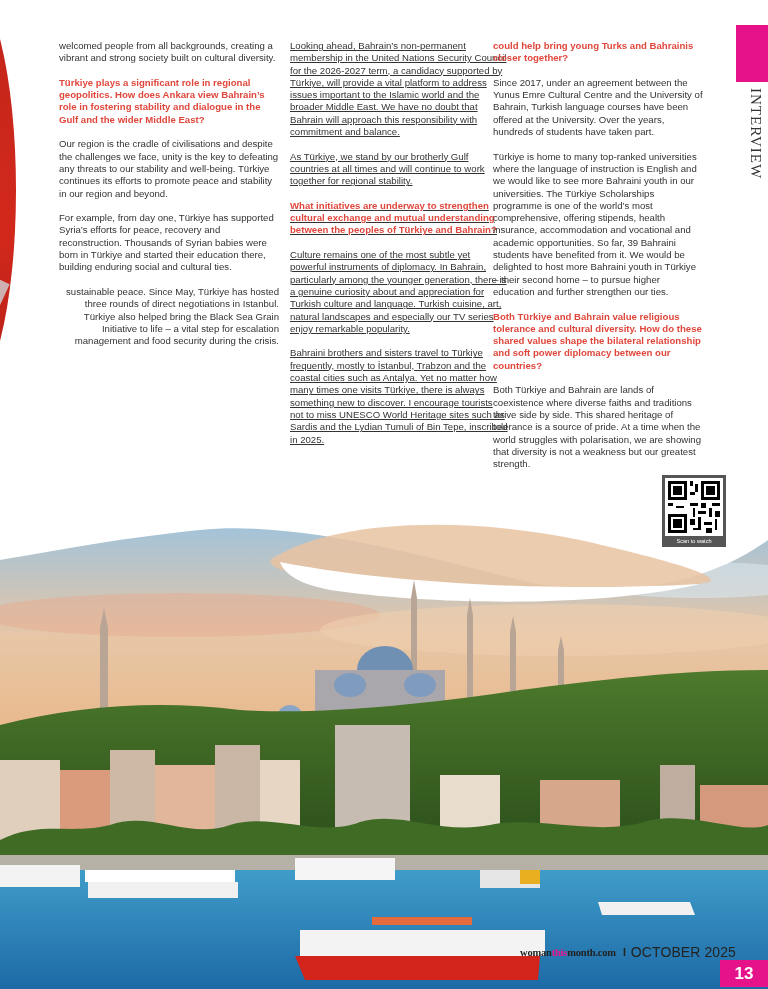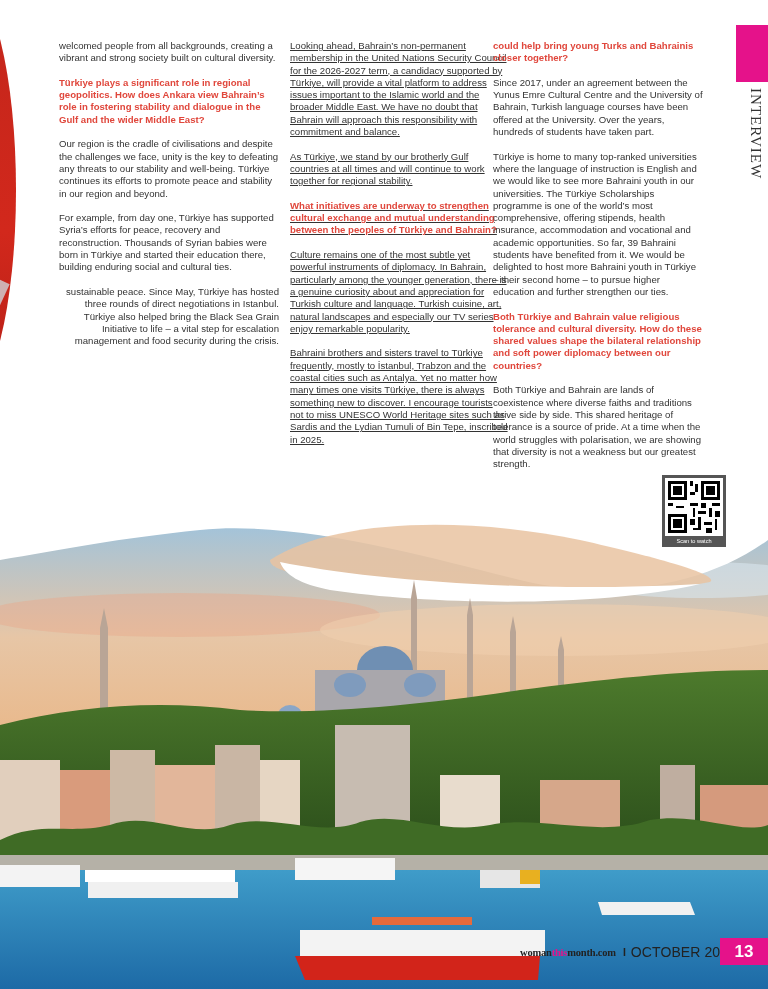--- a/index.html
+++ b/index.html
@@ -58,21 +58,21 @@
   
   .footer {
     position: absolute; left: 520px; top: 942px; height: 20px; display: flex; align-items: center;
     font-size: 10.5px; color: #222;
   }
   .footer .site { font-weight: bold; letter-spacing: -0.2px; font-family: Liberation Serif, serif; }
   .footer .site .hl { color: #e5128a; }
   .footer .sep { margin: 0 5px 0 7px; font-weight: bold; }
   .footer .date { font-size: 14px; letter-spacing: 0.1px; }
   .page-num {
-    position: absolute; left: 720px; top: 938px; width: 48px; height: 27px; background: #e5128a;
+    position: absolute; left: 720px; top: 960px; width: 48px; height: 27px; background: #e5128a;
     color: #fff; font-weight: bold; font-size: 17px; text-align: center; line-height: 27px;
   }
 </style>
 </head>
 <body>
 
 <div class="left-curve"></div>
 <div class="section-tab"></div>
 <div class="section-label">INTERVIEW</div>
 

